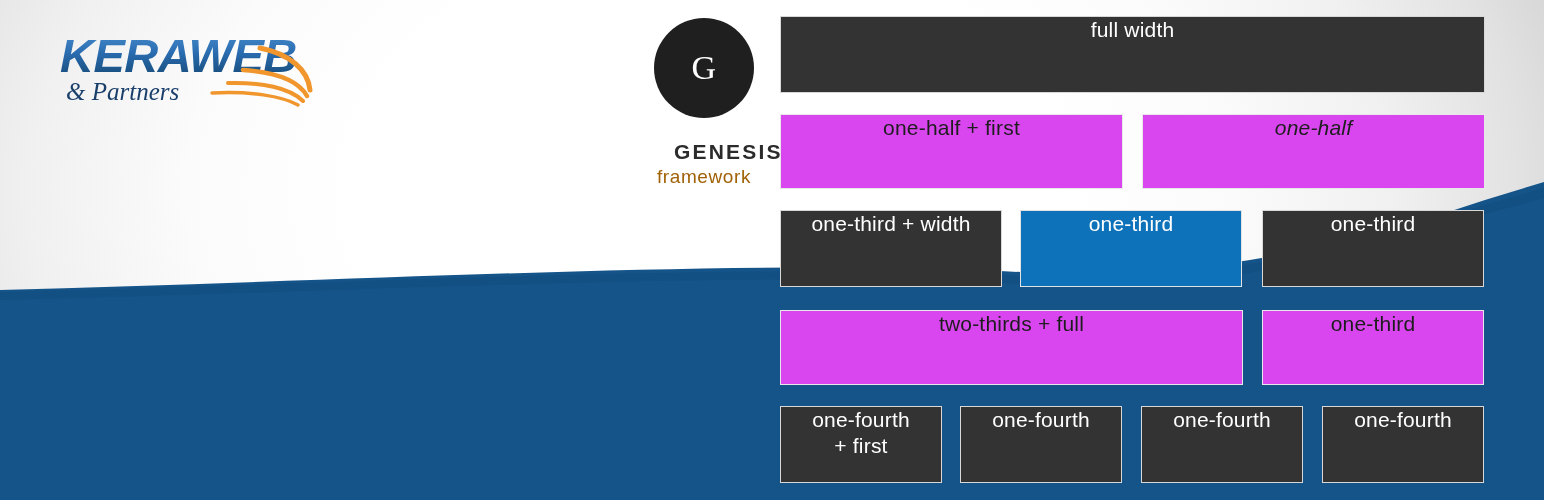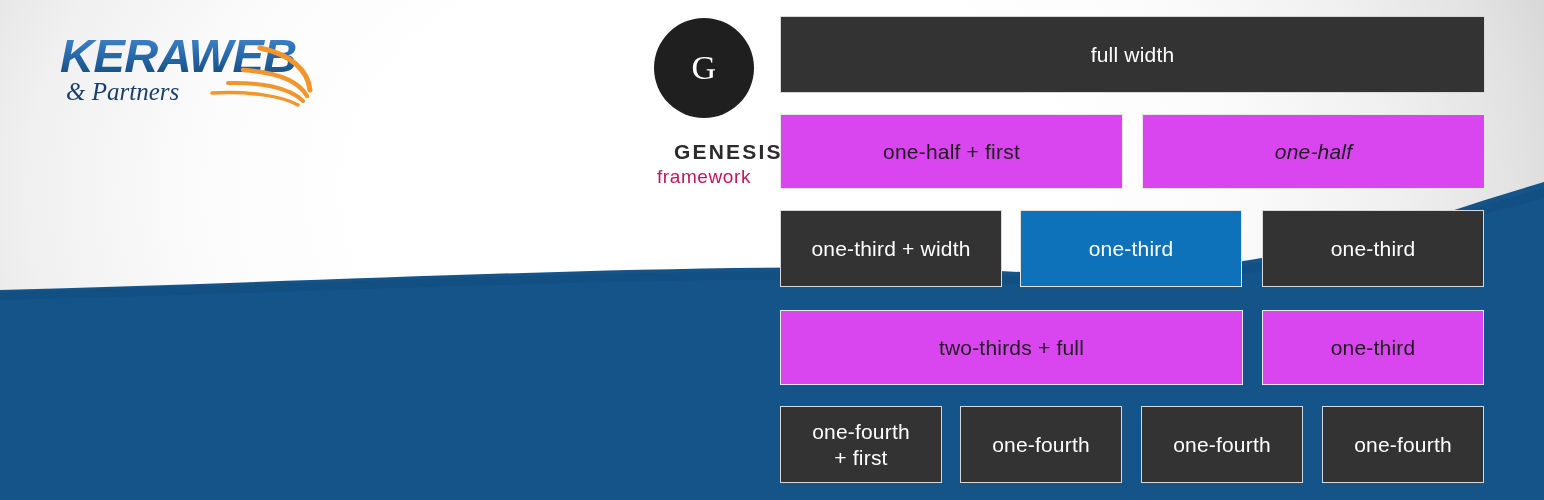--- a/index.html
+++ b/index.html
@@ -71,29 +71,28 @@
     font-weight: bold;
     letter-spacing: 2.2px;
     color: #2b2b2b;
     margin-left: 24px;
   }
   .genesis-sub {
     margin-top: 2px;
     font-size: 19px;
     font-weight: 400;
     letter-spacing: 0.6px;
-    color: #be185d;
+    color: #a16207;
   }
 
   
   .block {
     position: absolute;
     box-sizing: border-box;
     display: flex;
-    align-items: center;
     justify-content: center;
     text-align: center;
     font-size: 21px;
     line-height: 1.22;
     letter-spacing: 0.2px;
     border: 1px solid rgba(255,255,255,0.85);
   }
   .block.dark {
     background: #333333;
     color: #ffffff;

